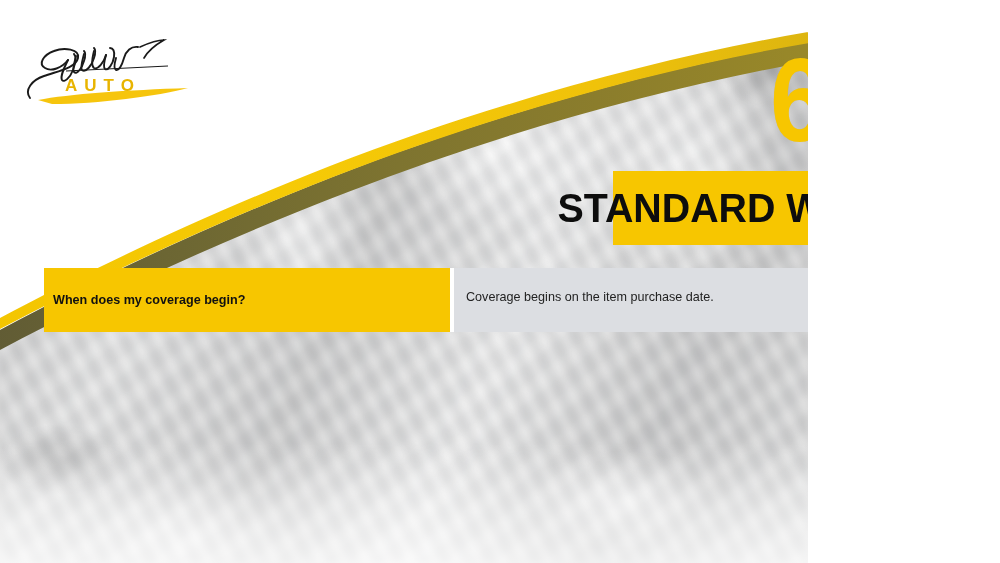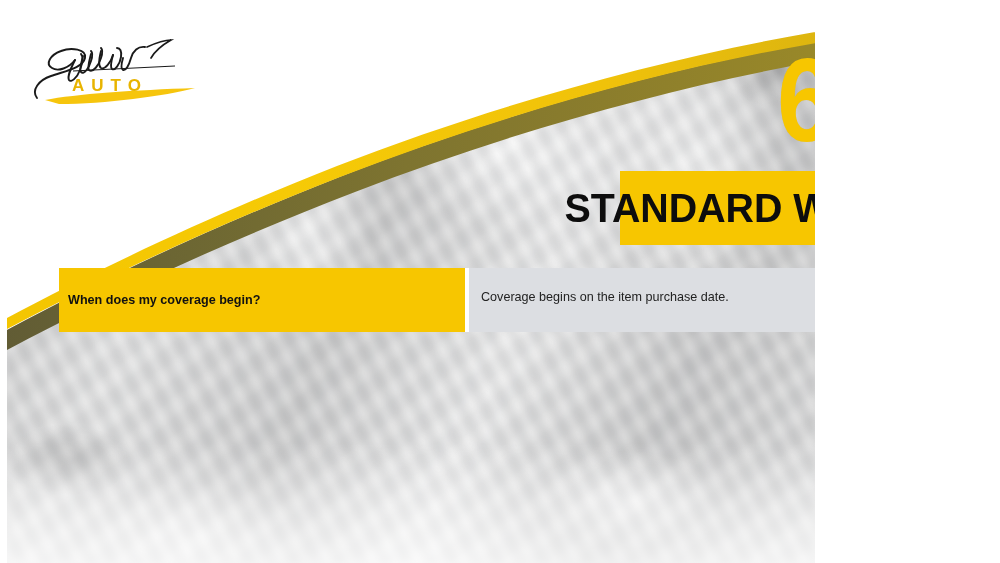--- a/index.html
+++ b/index.html
@@ -10,21 +10,20 @@
   body {
     font-family: "Liberation Sans", sans-serif;
   }
 
   #slide {
     position: relative;
     width: 808px;
     height: 563px;
     overflow: hidden;
     background: #15803d;
-    margin-left: 7px;
   }
 
   
   .bg-photo {
     position: absolute;
     inset: 0;
     background-color: #cfd1d3;
     background-image:
       radial-gradient(ellipse 150px 120px at 500px 150px, rgba(255,255,255,.95) 0%, rgba(255,255,255,0) 70%),
       radial-gradient(ellipse 120px 170px at 690px 180px, rgba(255,255,255,.85) 0%, rgba(255,255,255,0) 72%),
@@ -150,21 +149,21 @@
     top: 241px;
     font-size: 15.5px;
     font-weight: bold;
     color: #111111;
     letter-spacing: .1px;
   }
 
   
   .faq-table {
     position: absolute;
-    left: 52px;
+    left: 44px;
     top: 268px;
     width: 906px;
     border-collapse: separate;
     border-spacing: 0;
   }
   .faq-row { }
   .q-cell {
     width: 385px;
     background: #f7c600;
     color: #111111;

